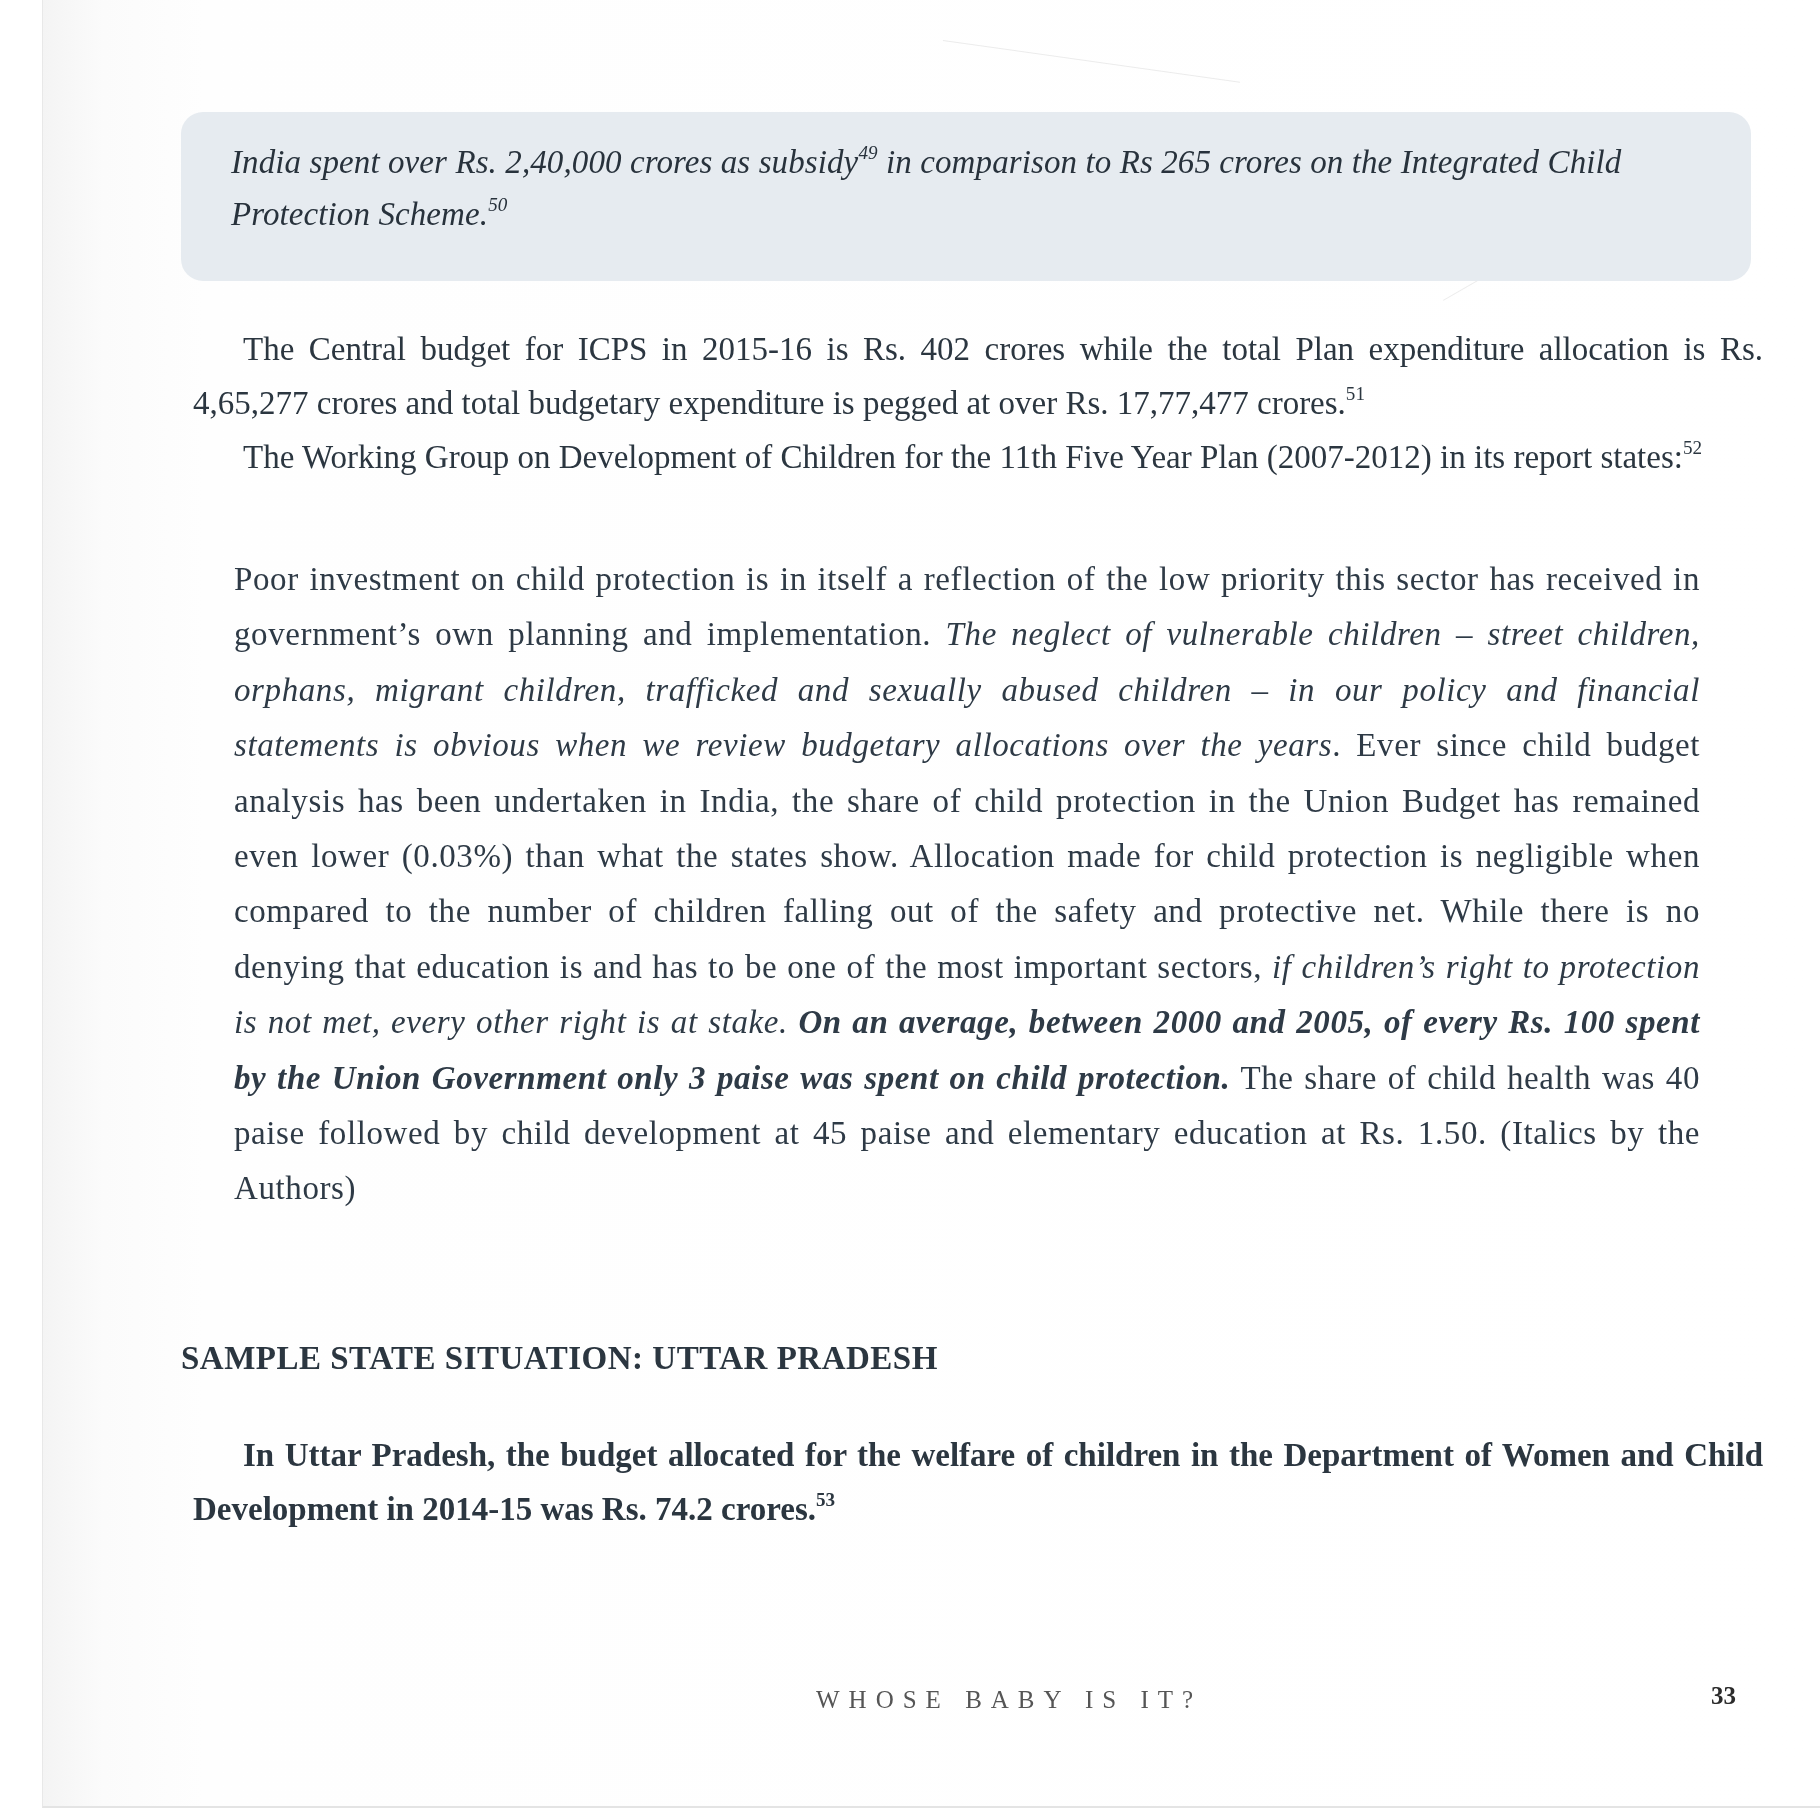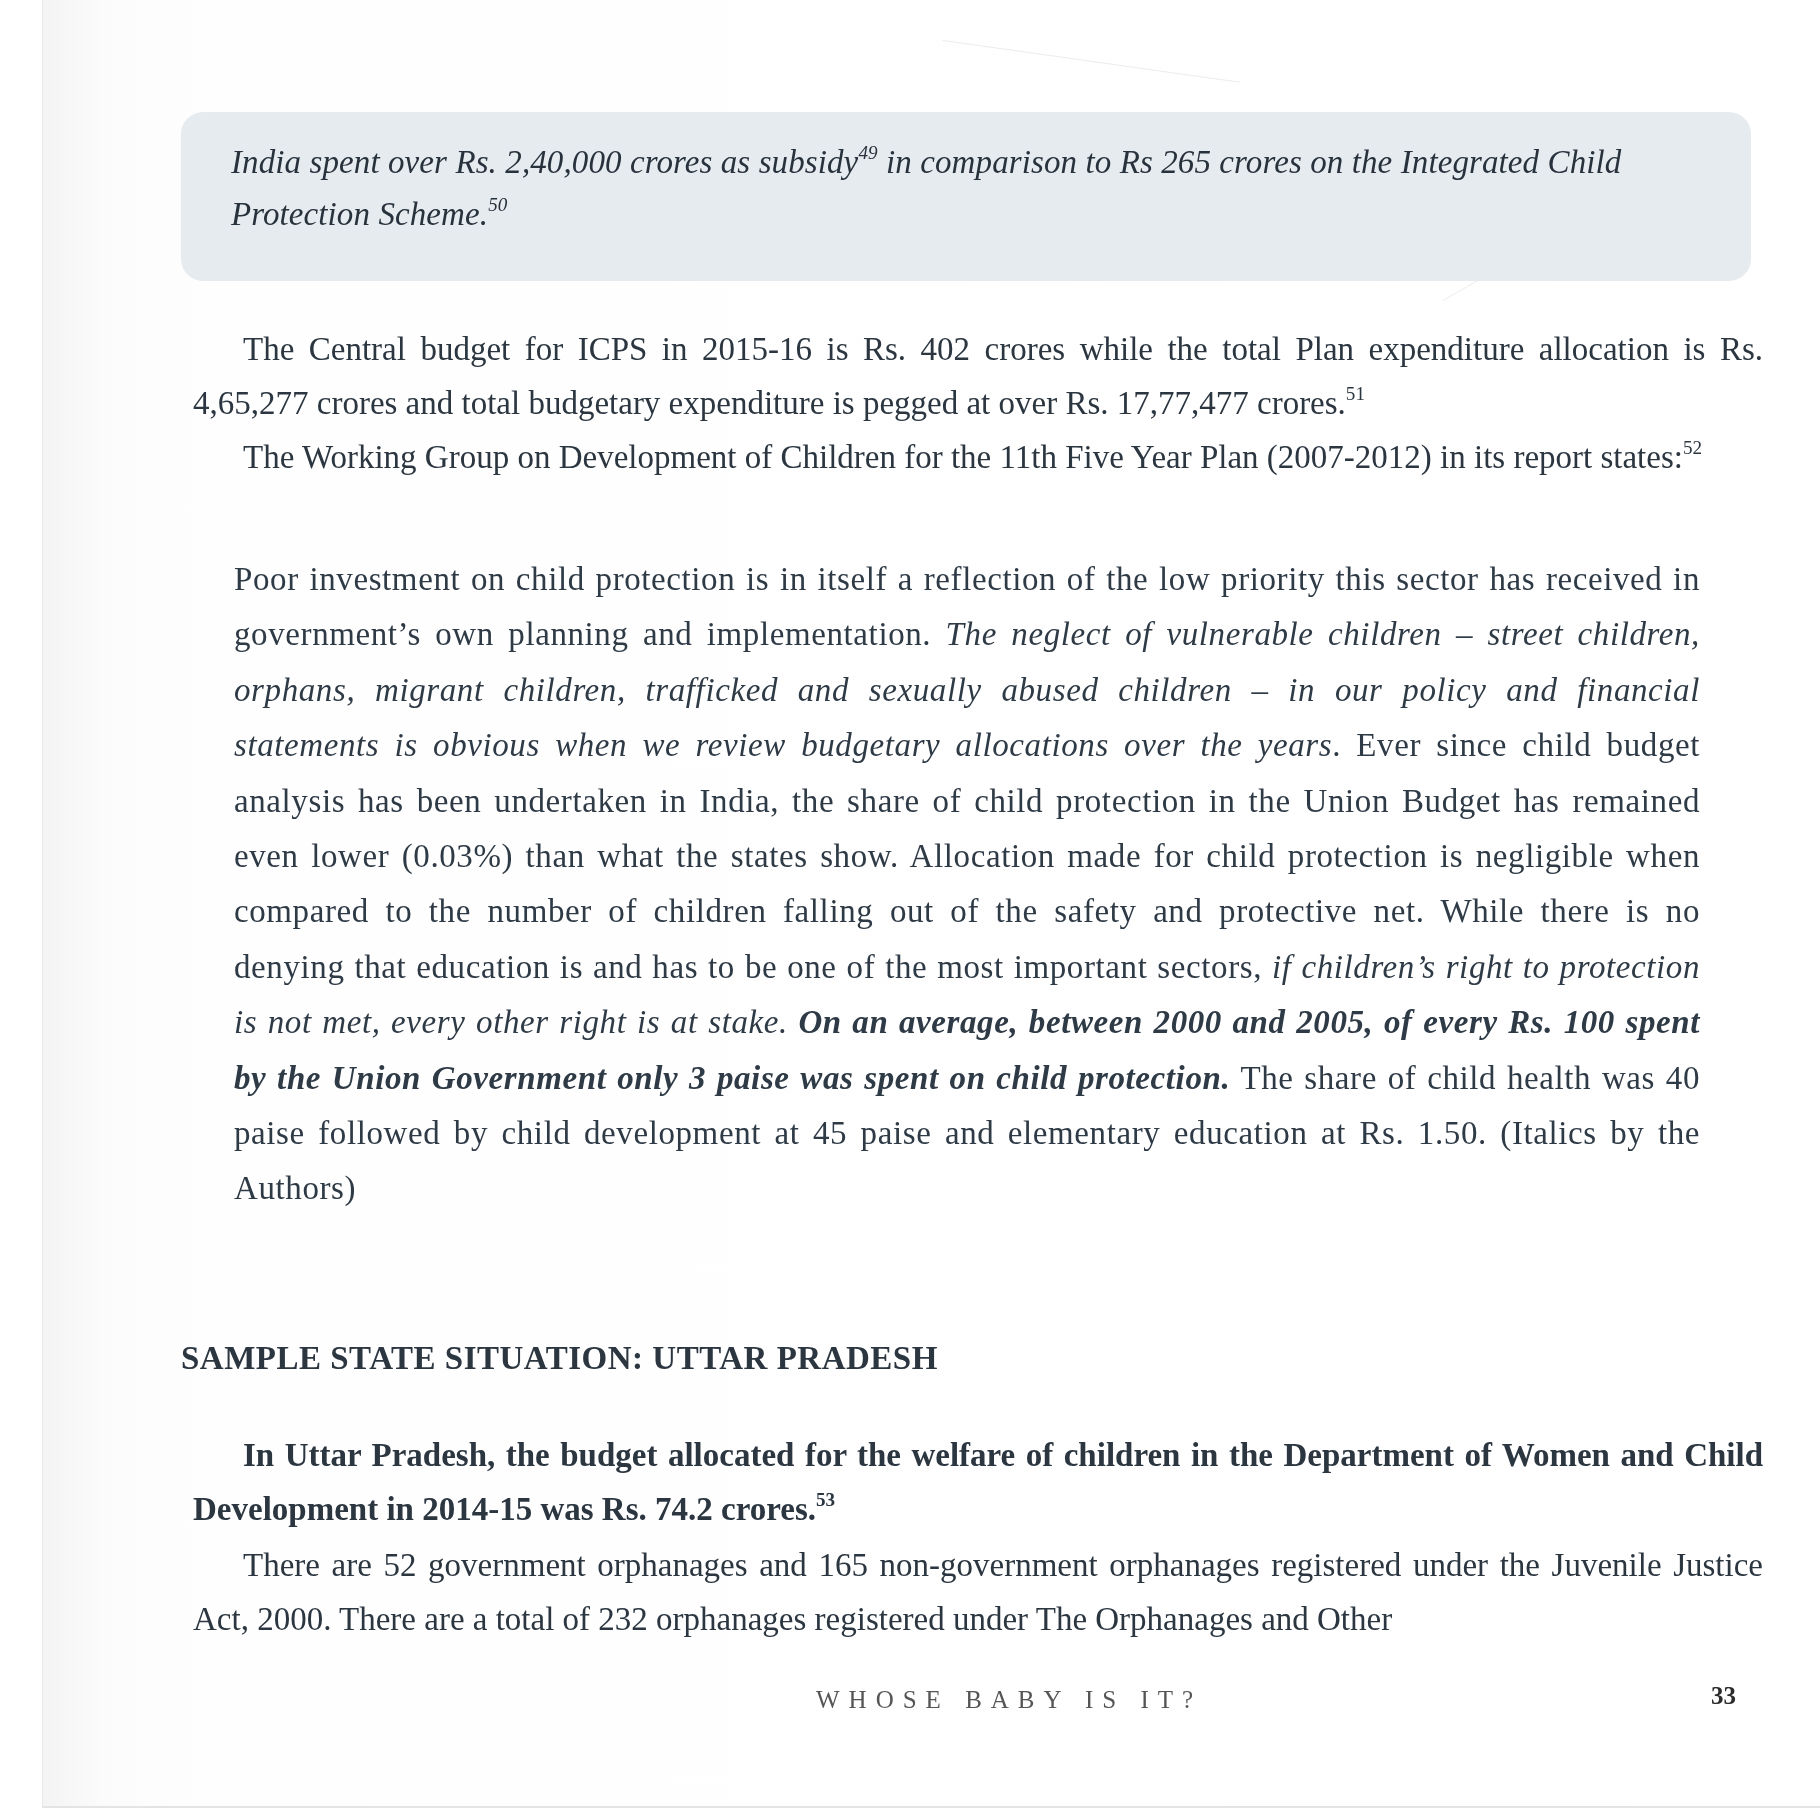--- a/index.html
+++ b/index.html
@@ -73,17 +73,16 @@
   <p class="body-par p1"><span>The Central budget for ICPS in 2015-16 is Rs. 402 crores while the total Plan expenditure allocation is Rs. 4,65,277 crores and total budgetary expenditure is pegged at over Rs. 17,77,477 crores.</span><sup>51</sup></p>
 
   <p class="body-par p2"><span>The Working Group on Development of Children for the 11th Five Year Plan (2007-2012) in its report states:</span><sup>52</sup></p>
 
   <blockquote class="quote"><span>Poor investment on child protection is in itself a reflection of the low priority this sector has received in government’s own planning and implementation. </span><em>The neglect of vulnerable children – street children, orphans, migrant children, trafficked and sexually abused children – in our policy and financial statements is obvious when we review budgetary allocations over the years</em><span>. Ever since child budget analysis has been undertaken in India, the share of child protection in the Union Budget has remained even lower (0.03%) than what the states show. Allocation made for child protection is negligible when compared to the number of children falling out of the safety and protective net. While there is no denying that education is and has to be one of the most important sectors, </span><em>if children’s right to protection is not met, every other right is at stake. </em><strong>On an average, between 2000 and 2005, of every Rs. 100 spent by the Union Government only 3 paise was spent on child protection.</strong><span> The share of child health was 40 paise followed by child development at 45 paise and elementary education at Rs. 1.50. (Italics by the Authors)</span></blockquote>
 
   <h2 class="heading">SAMPLE STATE SITUATION: UTTAR PRADESH</h2>
 
   <p class="body-par p3"><span>In Uttar Pradesh, the budget allocated for the welfare of children in the Department of Women and Child Development in 2014-15 was Rs. 74.2 crores.</span><sup>53</sup></p>
 
-  <p class="body-par p4"><span>There are 52 government orphanages and 165 non-government orphanages registered under the Juvenile Justice Act, 2000. There are a total of 232 orphanages registered under The Orphanages and Other</span></p>
 
   <p class="footer-title">WHOSE BABY IS IT?</p>
   <p class="page-number">33</p>
 </div>
 
 </body></html>

